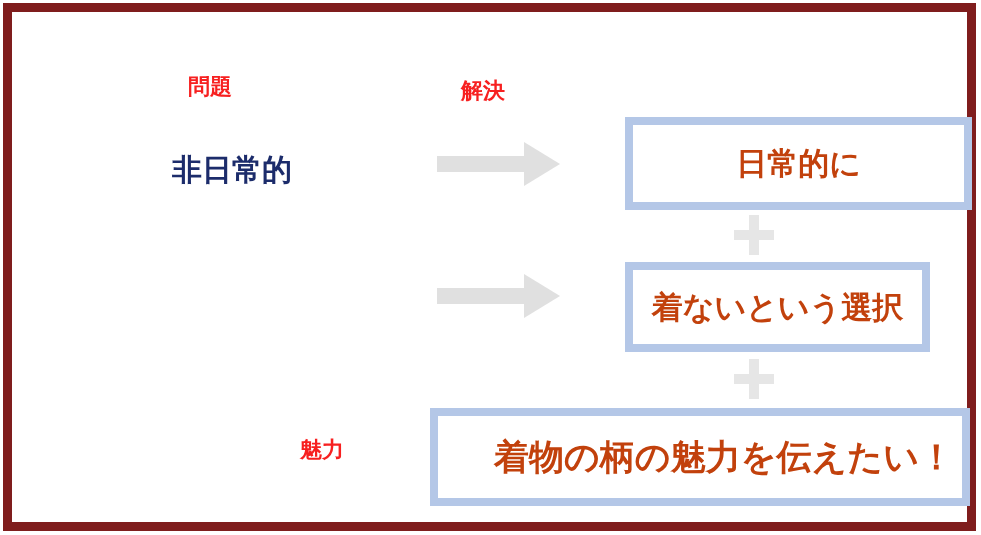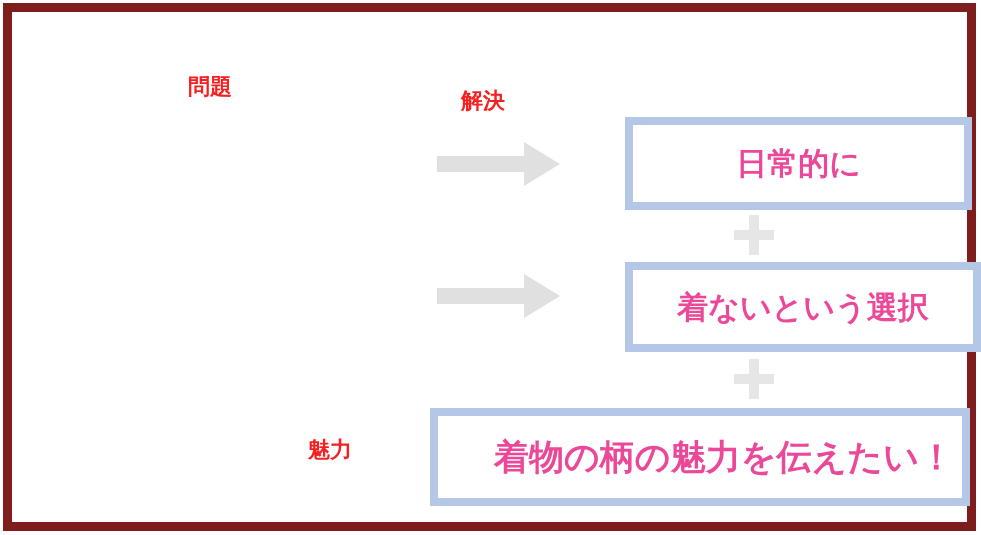--- a/index.html
+++ b/index.html
@@ -52,28 +52,28 @@
   .box {
     position: absolute;
     box-sizing: border-box;
     border: 8px solid #b4c7e7;
     background: #ffffff;
     display: flex;
     align-items: center;
     justify-content: center;
   }
   .box .box-text {
-    color: #ec4899;
+    color: #c2410c;
     font-weight: bold;
     white-space: nowrap;
     line-height: 1;
   }
   .box-1 { left: 613px; top: 105px; width: 347px; height: 93px; }
   .box-1 .box-text { font-size: 31px; }
-  .box-2 { left: 613px; top: 250px; width: 356px; height: 90px; }
+  .box-2 { left: 613px; top: 250px; width: 305px; height: 90px; }
   .box-2 .box-text { font-size: 31px; }
   .box-3 { left: 418px; top: 396px; width: 540px; height: 98px; }
   .box-3 .box-text { font-size: 35px; margin-left: 48px; }
   .plus-icon {
     position: absolute;
     width: 40px;
     height: 40px;
   }
   .plus-icon .bar-h {
     position: absolute;
@@ -87,37 +87,38 @@
     position: absolute;
     left: 15px;
     top: 0;
     width: 10px;
     height: 40px;
     background: #e6e6e6;
   }
   .plus-1 { left: 722px; top: 203px; }
   .plus-2 { left: 722px; top: 347px; }
   .label-problem  { left: 176px; top: 64px; }
-  .label-solution { left: 449px; top: 78px; }
-  .label-appeal   { left: 296px; top: 427px; }
+  .label-solution { left: 449px; top: 68px; }
+  .label-appeal   { left: 288px; top: 427px; }
   .problem-1 { left: 120px; top: 141px; width: 200px; }
   .problem-2 { left: 28px;  top: 268px; width: 412px; }
   .arrow-1 { left: 425px; top: 130px; }
   .arrow-2 { left: 425px; top: 262px; }
 </style>
 </head>
 <body>
 
 <div class="canvas">
   <div class="frame">
 
     <div class="red-label label-problem">問題</div>
 
     <div class="red-label label-solution">解決</div>
 
+    <div class="navy-text problem-1">非日常的</div>
 
     <svg class="arrow-icon arrow-1" viewBox="0 0 123 44">
       <rect x="0" y="14" width="87" height="16"></rect>
       <polygon points="87,0 123,22 87,44"></polygon>
     </svg>
 
     <div class="box box-1">
       <span class="box-text">日常的に</span>
     </div>
 

